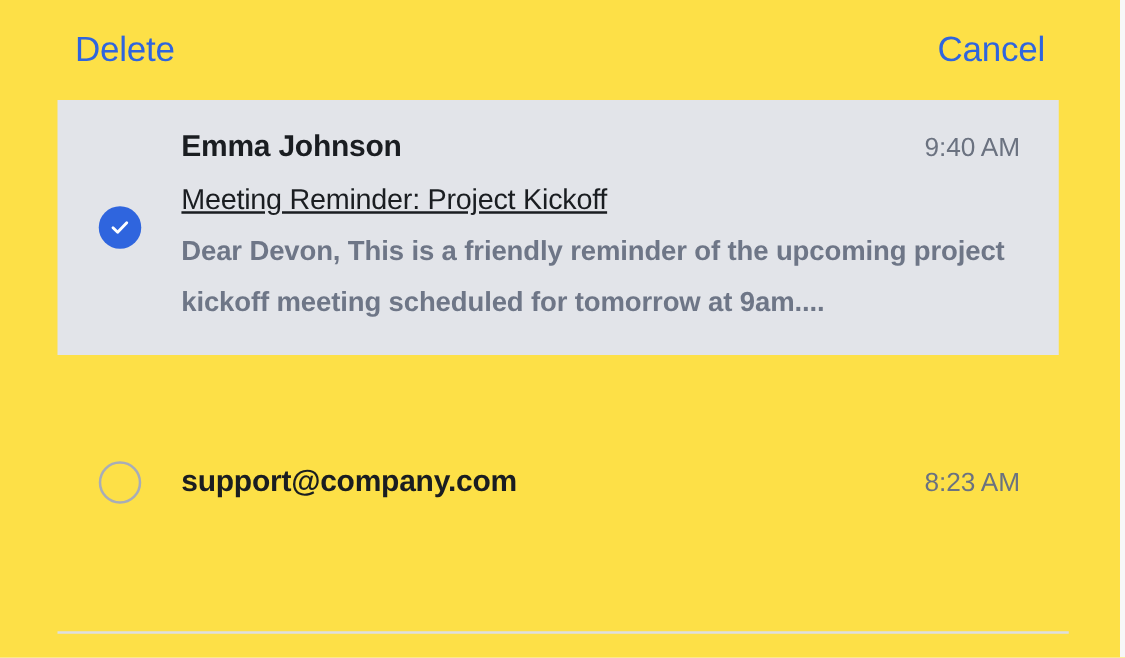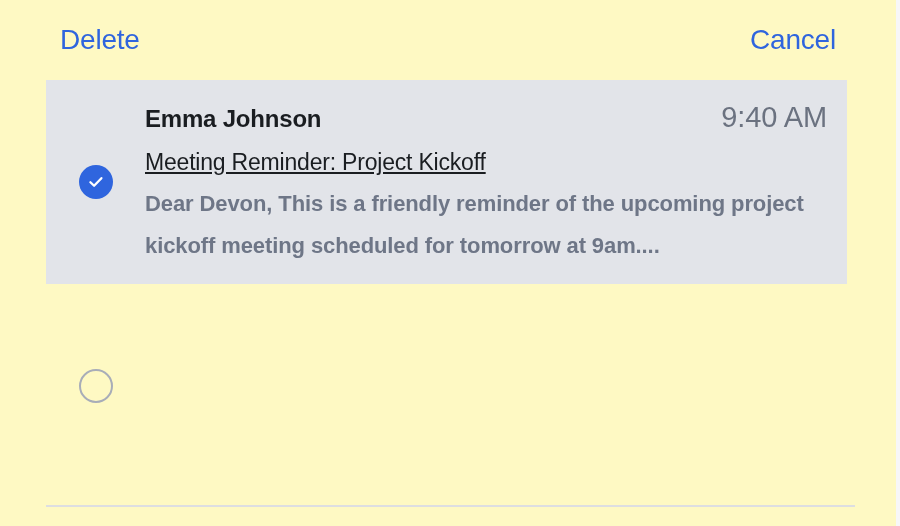--- a/index.html
+++ b/index.html
@@ -14,21 +14,21 @@
   body {
     background:#F7F7F8;
     font-family:"Liberation Sans", sans-serif;
     -webkit-font-smoothing:antialiased;
   }
 
   .screen {
     position:relative;
     width:896px;
     height:526px;
-    background:#fef9c3;
+    background:#fde047;
   }
 
   
   .action-bar {
     position:absolute;
     left:0; top:0;
     width:900px;
     height:80px;
     display:flex;
     align-items:center;
@@ -100,21 +100,21 @@
 
   .checkbox.unchecked {
     background:transparent;
     border:2px solid #A8ADB8;
   }
 
   
   .content-cell {
     flex:1 1 auto;
     min-width:0;
-    padding-right:20px;
+    padding-right:31px;
   }
 
   .row-top {
     display:flex;
     align-items:baseline;
     justify-content:space-between;
     gap:16px;
   }
 
   .sender {
@@ -123,21 +123,21 @@
     color:#1A1D21;
     letter-spacing:-0.2px;
     line-height:1.38;
     white-space:nowrap;
     overflow:hidden;
     text-overflow:ellipsis;
   }
 
   .timestamp {
     flex:0 0 auto;
-    font-size:29px;
+    font-size:21px;
     font-weight:normal;
     color:#6B7280;
     letter-spacing:-0.1px;
     line-height:1.38;
     white-space:nowrap;
   }
 
   .subject {
     font-size:23px;
     font-weight:normal;
@@ -201,20 +201,24 @@
       </div>
     </div>
 
     <div class="mail-row">
       <div class="check-cell">
         <span class="checkbox unchecked">
           
         </span>
       </div>
       <div class="content-cell">
+        <div class="row-top">
+          <div class="sender">support@company.com</div>
+          <div class="timestamp">8:23 AM</div>
+        </div>
       </div>
     </div>
 
   </div>
 
   <div class="divider"></div>
 
 </div>
 
 </body></html>

